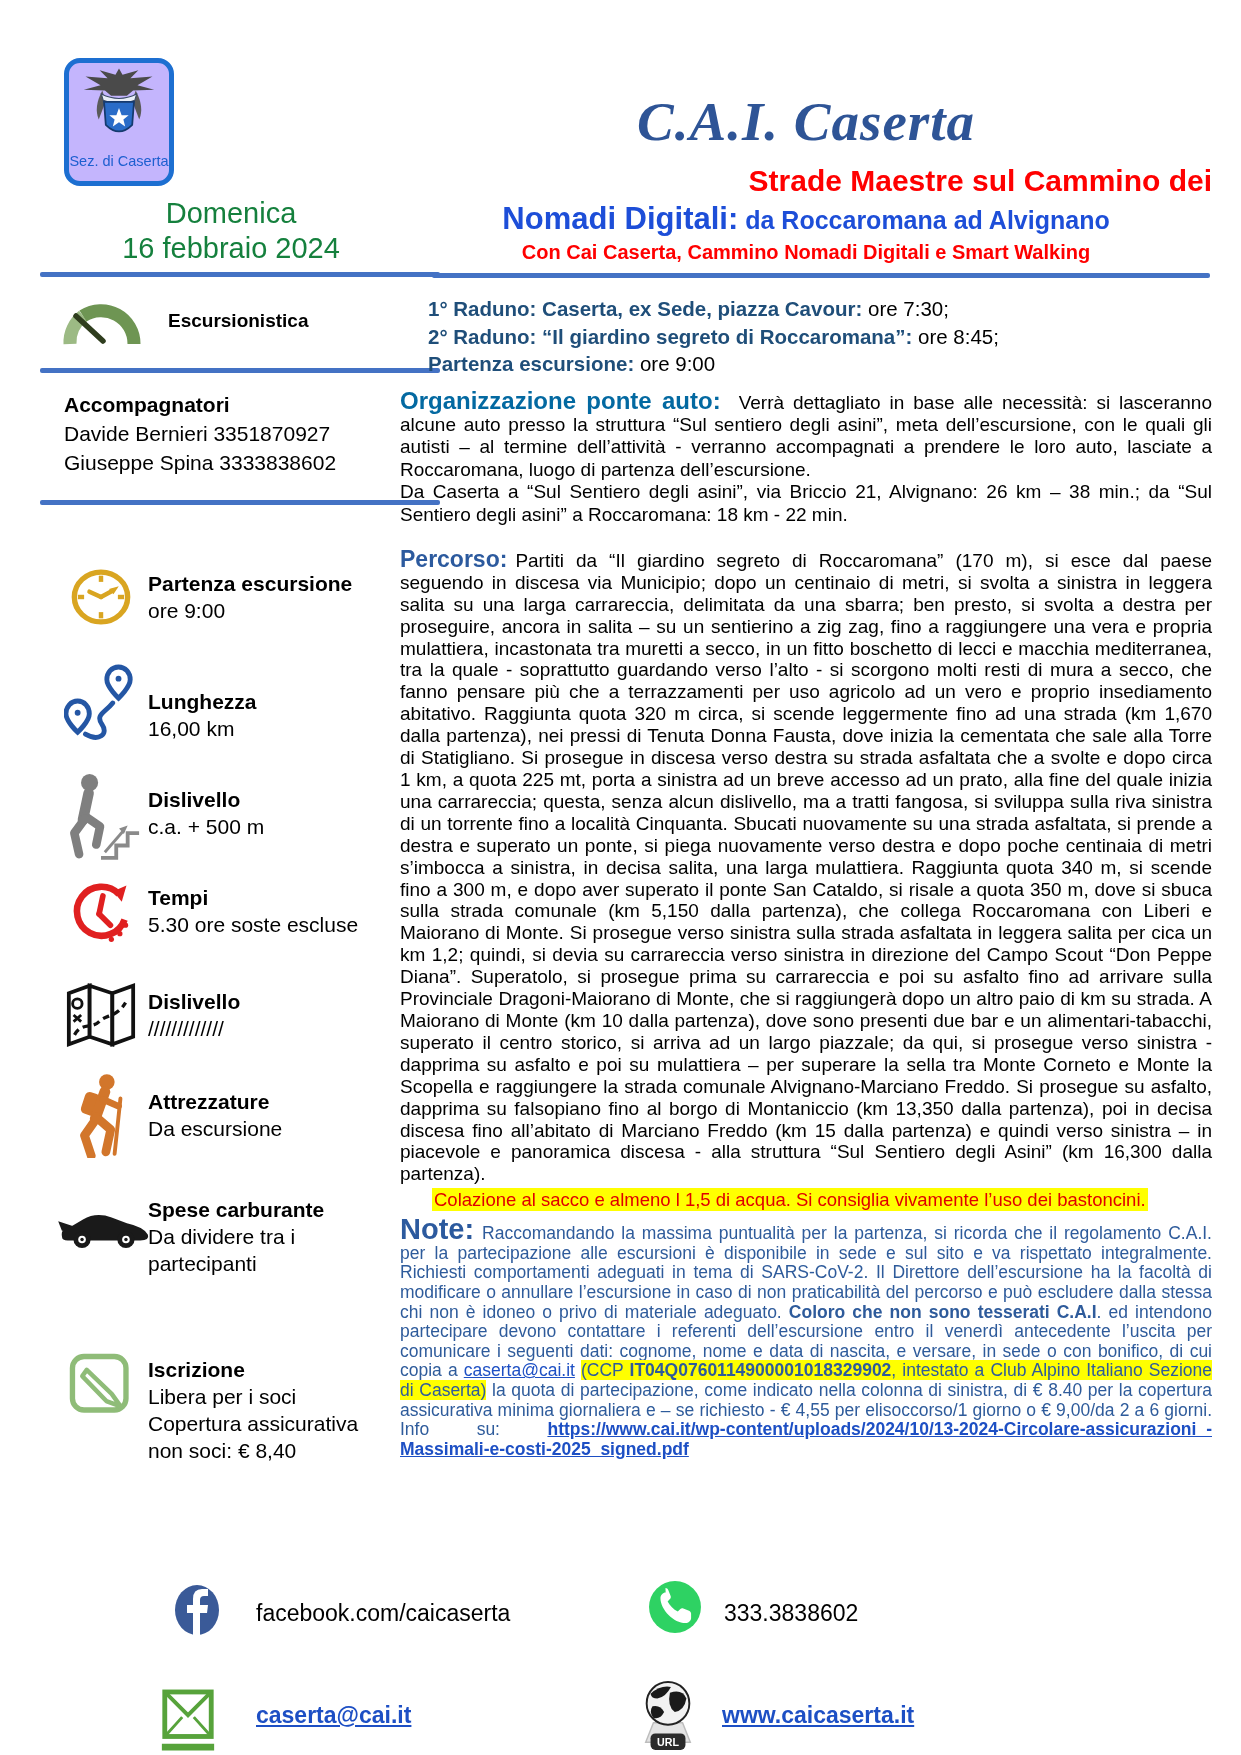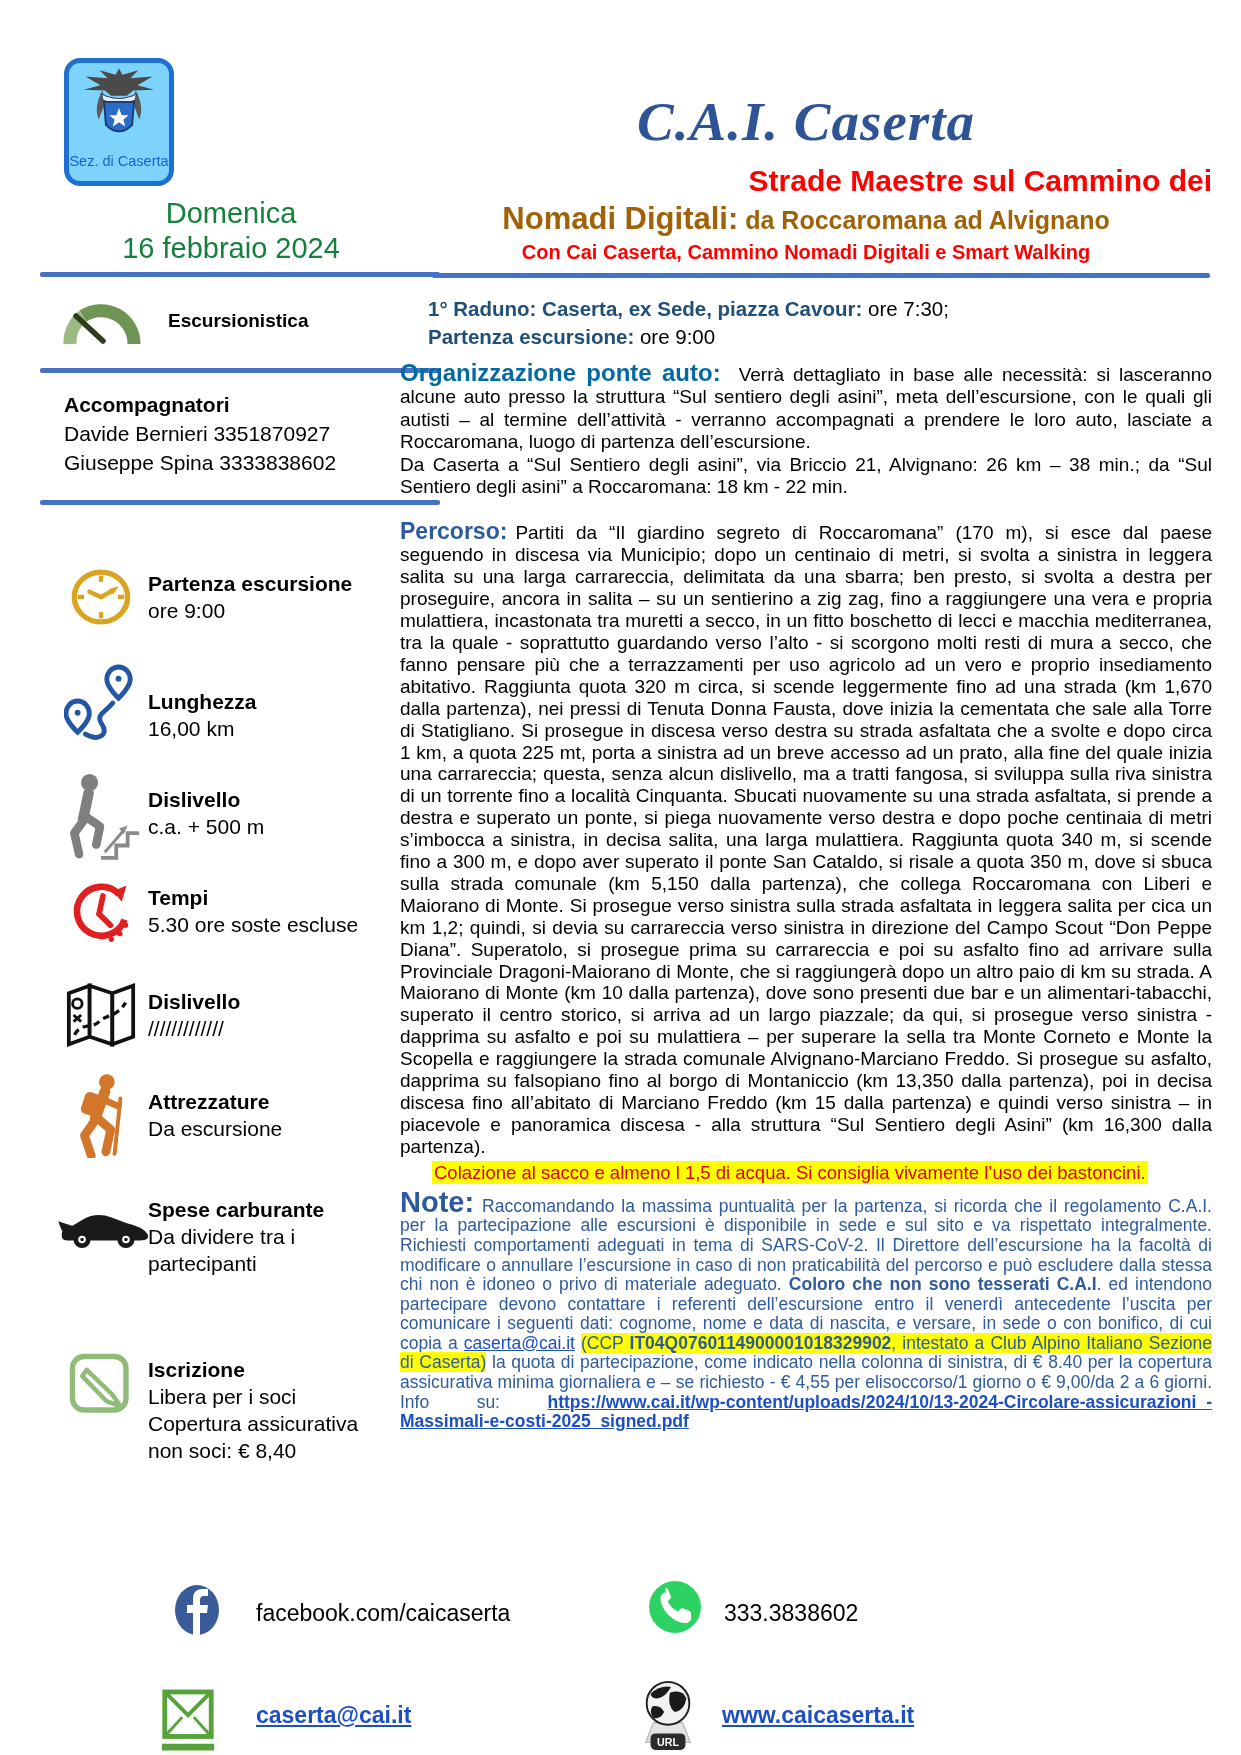--- a/index.html
+++ b/index.html
@@ -2,42 +2,42 @@
 <html><head>
 <meta charset="utf-8">
 <style>
   html,body{margin:0;padding:0;background:#ffffff;}
   .page{position:relative;width:1241px;height:1755px;background:#fff;overflow:hidden;
         font-family:"Liberation Sans",sans-serif;color:#000;}
   .rule{position:absolute;height:5px;background:#4472c4;border-radius:2px;}
 
   
   .logo-box{position:absolute;left:64px;top:58px;width:100px;height:118px;
-            border:5px solid #1d6fd1;border-radius:16px;background:#7dd3fc;
+            border:5px solid #1d6fd1;border-radius:16px;background:#c4b5fd;
             display:flex;flex-direction:column;align-items:center;justify-content:flex-start;}
   .logo-caption{font-size:14.5px;color:#1d5fd0;margin-top:-2px;white-space:nowrap;}
   .date-block{position:absolute;left:100px;top:196px;width:262px;text-align:center;
               color:#15803d;font-size:29px;line-height:35px;}
   .gauge{position:absolute;left:60px;top:295px;}
   .diff-label{position:absolute;left:168px;top:310px;font-size:19px;font-weight:bold;}
   .accomp{position:absolute;left:64px;top:390px;font-size:21px;line-height:29px;}
   .accomp .t{font-weight:bold;}
   .info-row{position:absolute;left:148px;width:235px;font-size:21px;line-height:27px;}
   .info-row .t{font-weight:bold;}
   .info-icon{position:absolute;left:56px;width:90px;text-align:center;}
   .contact-txt{position:absolute;font-size:23px;}
   .blue-link{color:#1d4fc4;text-decoration:underline;font-weight:bold;}
 
   
   .right{position:absolute;left:400px;top:60px;width:812px;}
   .main-title{margin:0;padding-top:33px;text-align:center;color:#2e5496;
               font-family:"Liberation Serif",serif;font-style:italic;font-weight:bold;
               font-size:55px;line-height:58px;letter-spacing:1px;}
   .sub1{margin:13px 0 0;text-align:right;color:#ff0000;font-weight:bold;font-size:30px;line-height:33px;}
-  .sub2{margin:5px 0 0;text-align:center;color:#a16207;font-weight:bold;font-size:31px;line-height:34px;}
+  .sub2{margin:5px 0 0;text-align:center;color:#1d4ed8;font-weight:bold;font-size:31px;line-height:34px;}
   .sub2 .small{font-size:25px;}
   .sub3{margin:4px 0 0;text-align:center;color:#ff0000;font-weight:bold;font-size:20px;line-height:23px;}
   .hrule{margin:9px 0 0 32px;width:778px;height:5px;background:#4472c4;border-radius:2px;}
   .raduno{margin:17px 0 0;padding-left:28px;font-size:20.5px;line-height:27.5px;}
   .raduno b{color:#1f4e79;}
   .para{margin:12px 0 0;font-size:19px;line-height:22.4px;text-align:justify;}
   .para2{margin:0;font-size:19px;line-height:22.4px;text-align:justify;}
   .h-org{color:#0369a1;font-weight:bold;font-size:24px;margin-right:18px;}
   .percorso{margin:23px 0 0;font-size:19px;line-height:21.9px;text-align:justify;}
   .h-perc{color:#2c5a9e;font-weight:bold;font-size:23px;margin-right:8px;}
@@ -219,20 +219,21 @@
 
   <div class="right">
     <h1 class="main-title">C.A.I. Caserta</h1>
     <div class="sub1">Strade Maestre sul Cammino dei</div>
     <div class="sub2"><span>Nomadi Digitali:</span><span class="small"> da Roccaromana ad Alvignano</span></div>
     <div class="sub3">Con Cai Caserta, Cammino Nomadi Digitali e Smart Walking</div>
     <div class="hrule"></div>
 
     <div class="raduno">
       <div><b>1° Raduno: Caserta, ex Sede, piazza Cavour:</b><span> ore 7:30;</span></div>
+      <div><b>2° Raduno: “Il giardino segreto di Roccaromana”:</b><span> ore 8:45;</span></div>
       <div><b>Partenza escursione:</b><span> ore 9:00</span></div>
     </div>
 
     <p class="para"><span class="h-org">Organizzazione ponte auto:</span><span>Verrà dettagliato in base alle necessità: si lasceranno alcune auto presso la struttura “Sul sentiero degli asini”, meta dell’escursione, con le quali gli autisti – al termine dell’attività - verranno accompagnati a prendere le loro auto, lasciate a Roccaromana, luogo di partenza dell’escursione.</span></p>
     <p class="para2">Da Caserta a “Sul Sentiero degli asini”, via Briccio 21, Alvignano: 26 km – 38 min.; da “Sul Sentiero degli asini” a Roccaromana: 18 km - 22 min.</p>
 
     <p class="percorso"><span class="h-perc">Percorso:</span><span>Partiti da “Il giardino segreto di Roccaromana” (170 m), si esce dal paese seguendo in discesa via Municipio; dopo un centinaio di metri, si svolta a sinistra in leggera salita su una larga carrareccia, delimitata da una sbarra; ben presto, si svolta a destra per proseguire, ancora in salita – su un sentierino a zig zag, fino a raggiungere una vera e propria mulattiera, incastonata tra muretti a secco, in un fitto boschetto di lecci e macchia mediterranea, tra la quale - soprattutto guardando verso l’alto - si scorgono molti resti di mura a secco, che fanno pensare più che a terrazzamenti per uso agricolo ad un vero e proprio insediamento abitativo. Raggiunta quota  320 m circa, si scende leggermente fino ad una strada (km 1,670 dalla partenza), nei pressi di Tenuta Donna Fausta, dove inizia la cementata che sale alla Torre di Statigliano. Si prosegue in discesa verso destra su strada asfaltata che a svolte e dopo circa 1 km, a quota 225 mt, porta a sinistra ad un breve accesso ad un prato, alla fine del quale inizia una carrareccia; questa, senza alcun dislivello, ma a tratti fangosa, si sviluppa sulla riva sinistra di un torrente fino a località Cinquanta. Sbucati nuovamente su una strada asfaltata, si prende a destra e superato un ponte, si piega nuovamente verso destra e dopo poche centinaia di metri s’imbocca a sinistra, in decisa salita, una larga mulattiera. Raggiunta quota 340 m, si scende fino a 300 m, e dopo aver superato il ponte San Cataldo, si risale a quota 350 m, dove si sbuca sulla strada comunale (km 5,150 dalla partenza), che collega Roccaromana con Liberi e Maiorano di Monte. Si prosegue verso sinistra sulla strada asfaltata in leggera salita per cica un km 1,2; quindi, si devia su carrareccia verso sinistra in direzione del Campo Scout “Don Peppe Diana”. Superatolo, si prosegue prima su carrareccia e poi su asfalto fino ad arrivare sulla Provinciale Dragoni-Maiorano di Monte, che si raggiungerà dopo un altro paio di km su strada. A Maiorano di Monte (km 10 dalla partenza), dove sono presenti due bar e un alimentari-tabacchi, superato il centro storico, si arriva ad un largo piazzale; da qui, si prosegue verso sinistra - dapprima su asfalto e poi su mulattiera – per superare la sella tra Monte Corneto e Monte la Scopella e raggiungere la strada comunale Alvignano-Marciano Freddo. Si prosegue su asfalto, dapprima su falsopiano fino al borgo di Montaniccio (km 13,350 dalla partenza), poi in decisa discesa fino all’abitato di Marciano Freddo (km 15 dalla partenza) e quindi verso sinistra – in piacevole e panoramica discesa - alla struttura “Sul Sentiero degli Asini” (km 16,300 dalla partenza).</span></p>
 
     <p class="colazione"><span>Colazione al sacco e almeno l 1,5 di acqua. Si consiglia vivamente l’uso dei bastoncini.</span></p>
 

